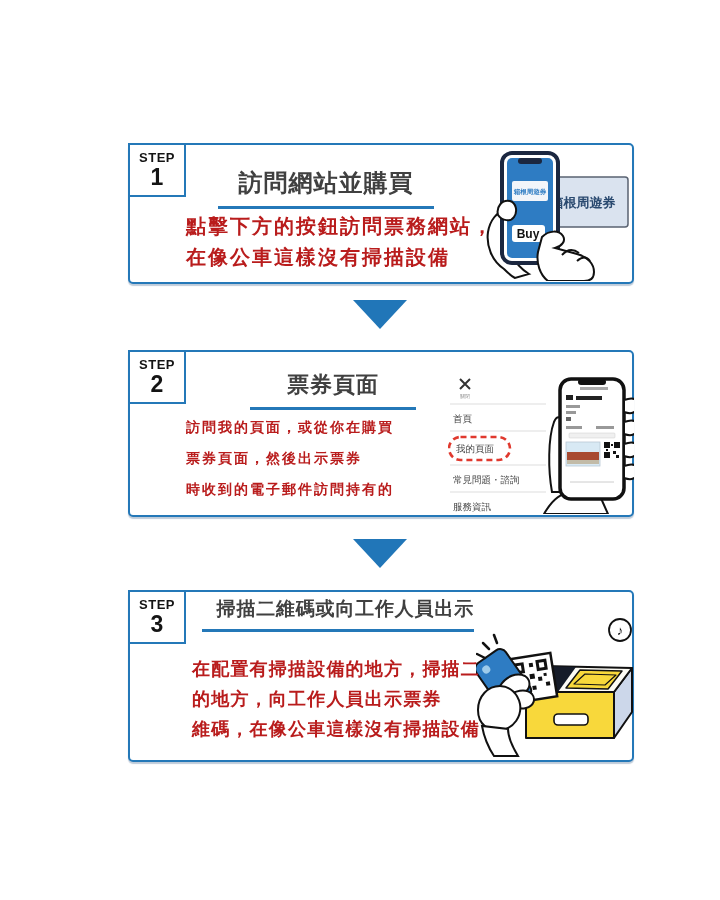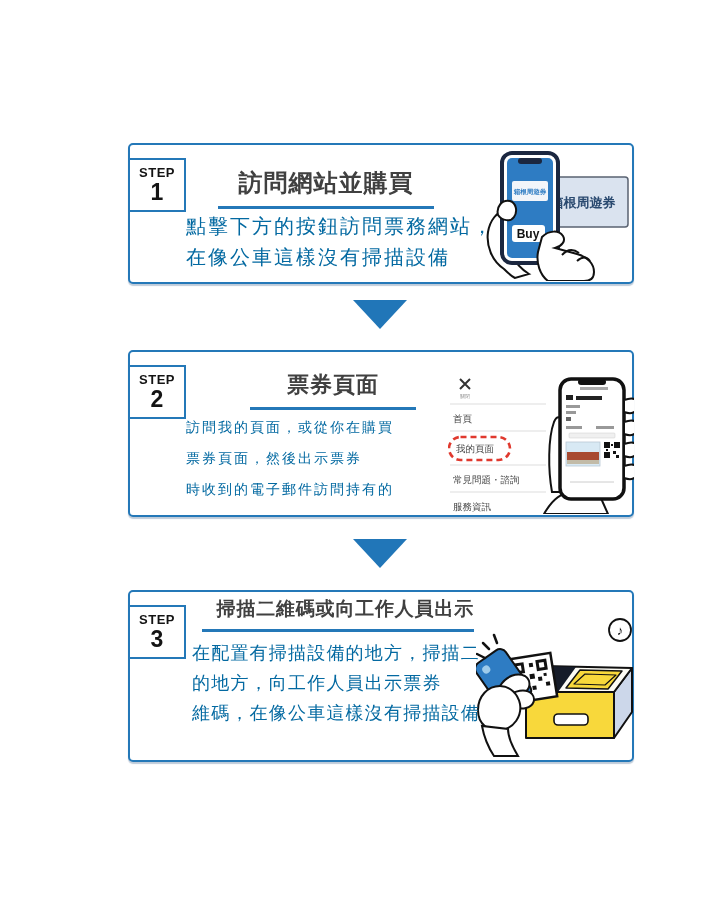--- a/index.html
+++ b/index.html
@@ -14,39 +14,38 @@
   }
   #box1 { top:143px; height:141px; }
   #box2 { top:350px; height:167px; }
   #box3 { top:590px; height:172px; }
 
   .badge {
     position:absolute; left:-2px; top:-2px; width:58px; height:54px;
     box-sizing:border-box; border:2px solid #2478b8; background:#fff;
     display:flex; flex-direction:column; align-items:center; justify-content:center;
     z-index:3;
-    margin-top:15px;
   }
   .badge .step-word { font-size:13px; font-weight:bold; color:#141414; line-height:1.1; letter-spacing:0.5px; }
   .badge .step-num  { font-size:23px; font-weight:bold; color:#141414; line-height:1.05; }
 
   .title-wrap { position:absolute; z-index:2; }
   #box1 .title-wrap { left:88px;  top:22px; width:216px; text-align:center; }
   #box2 .title-wrap { left:120px; top:18px; width:166px; text-align:center; }
   #box3 .title-wrap { left:72px;  top:4px; width:272px; text-align:right; }
   .step-title { font-weight:bold; color:#404040; }
   #box1 .step-title { font-size:24px; letter-spacing:1px; }
   #box2 .step-title { font-size:22px; letter-spacing:1px; }
   #box3 .step-title { font-size:19px; letter-spacing:0.8px; }
   .title-underline { height:3px; background:#2478b8; margin-top:7px; }
 
-  .body-text { position:absolute; color:#0369a1; font-weight:400; z-index:1; }
+  .body-text { position:absolute; color:#b91c1c; font-weight:700; z-index:1; }
   #box1 .body-text { left:56px; top:66px; font-size:20px; line-height:31px; letter-spacing:2px; }
   #box2 .body-text { left:56px; top:60px; font-size:14px; line-height:31px; letter-spacing:2px; }
-  #box3 .body-text { left:62px; top:46px; font-size:18px; line-height:30px; letter-spacing:1.2px; }
+  #box3 .body-text { left:62px; top:62px; font-size:18px; line-height:30px; letter-spacing:1.2px; }
 
   .down-arrow {
     position:absolute; left:353px; width:0; height:0;
     border-left:27px solid transparent; border-right:27px solid transparent;
     border-top:29px solid #2176b8;
   }
   #arrow1 { top:300px; }
   #arrow2 { top:539px; }
 
   .illo { position:absolute; }

